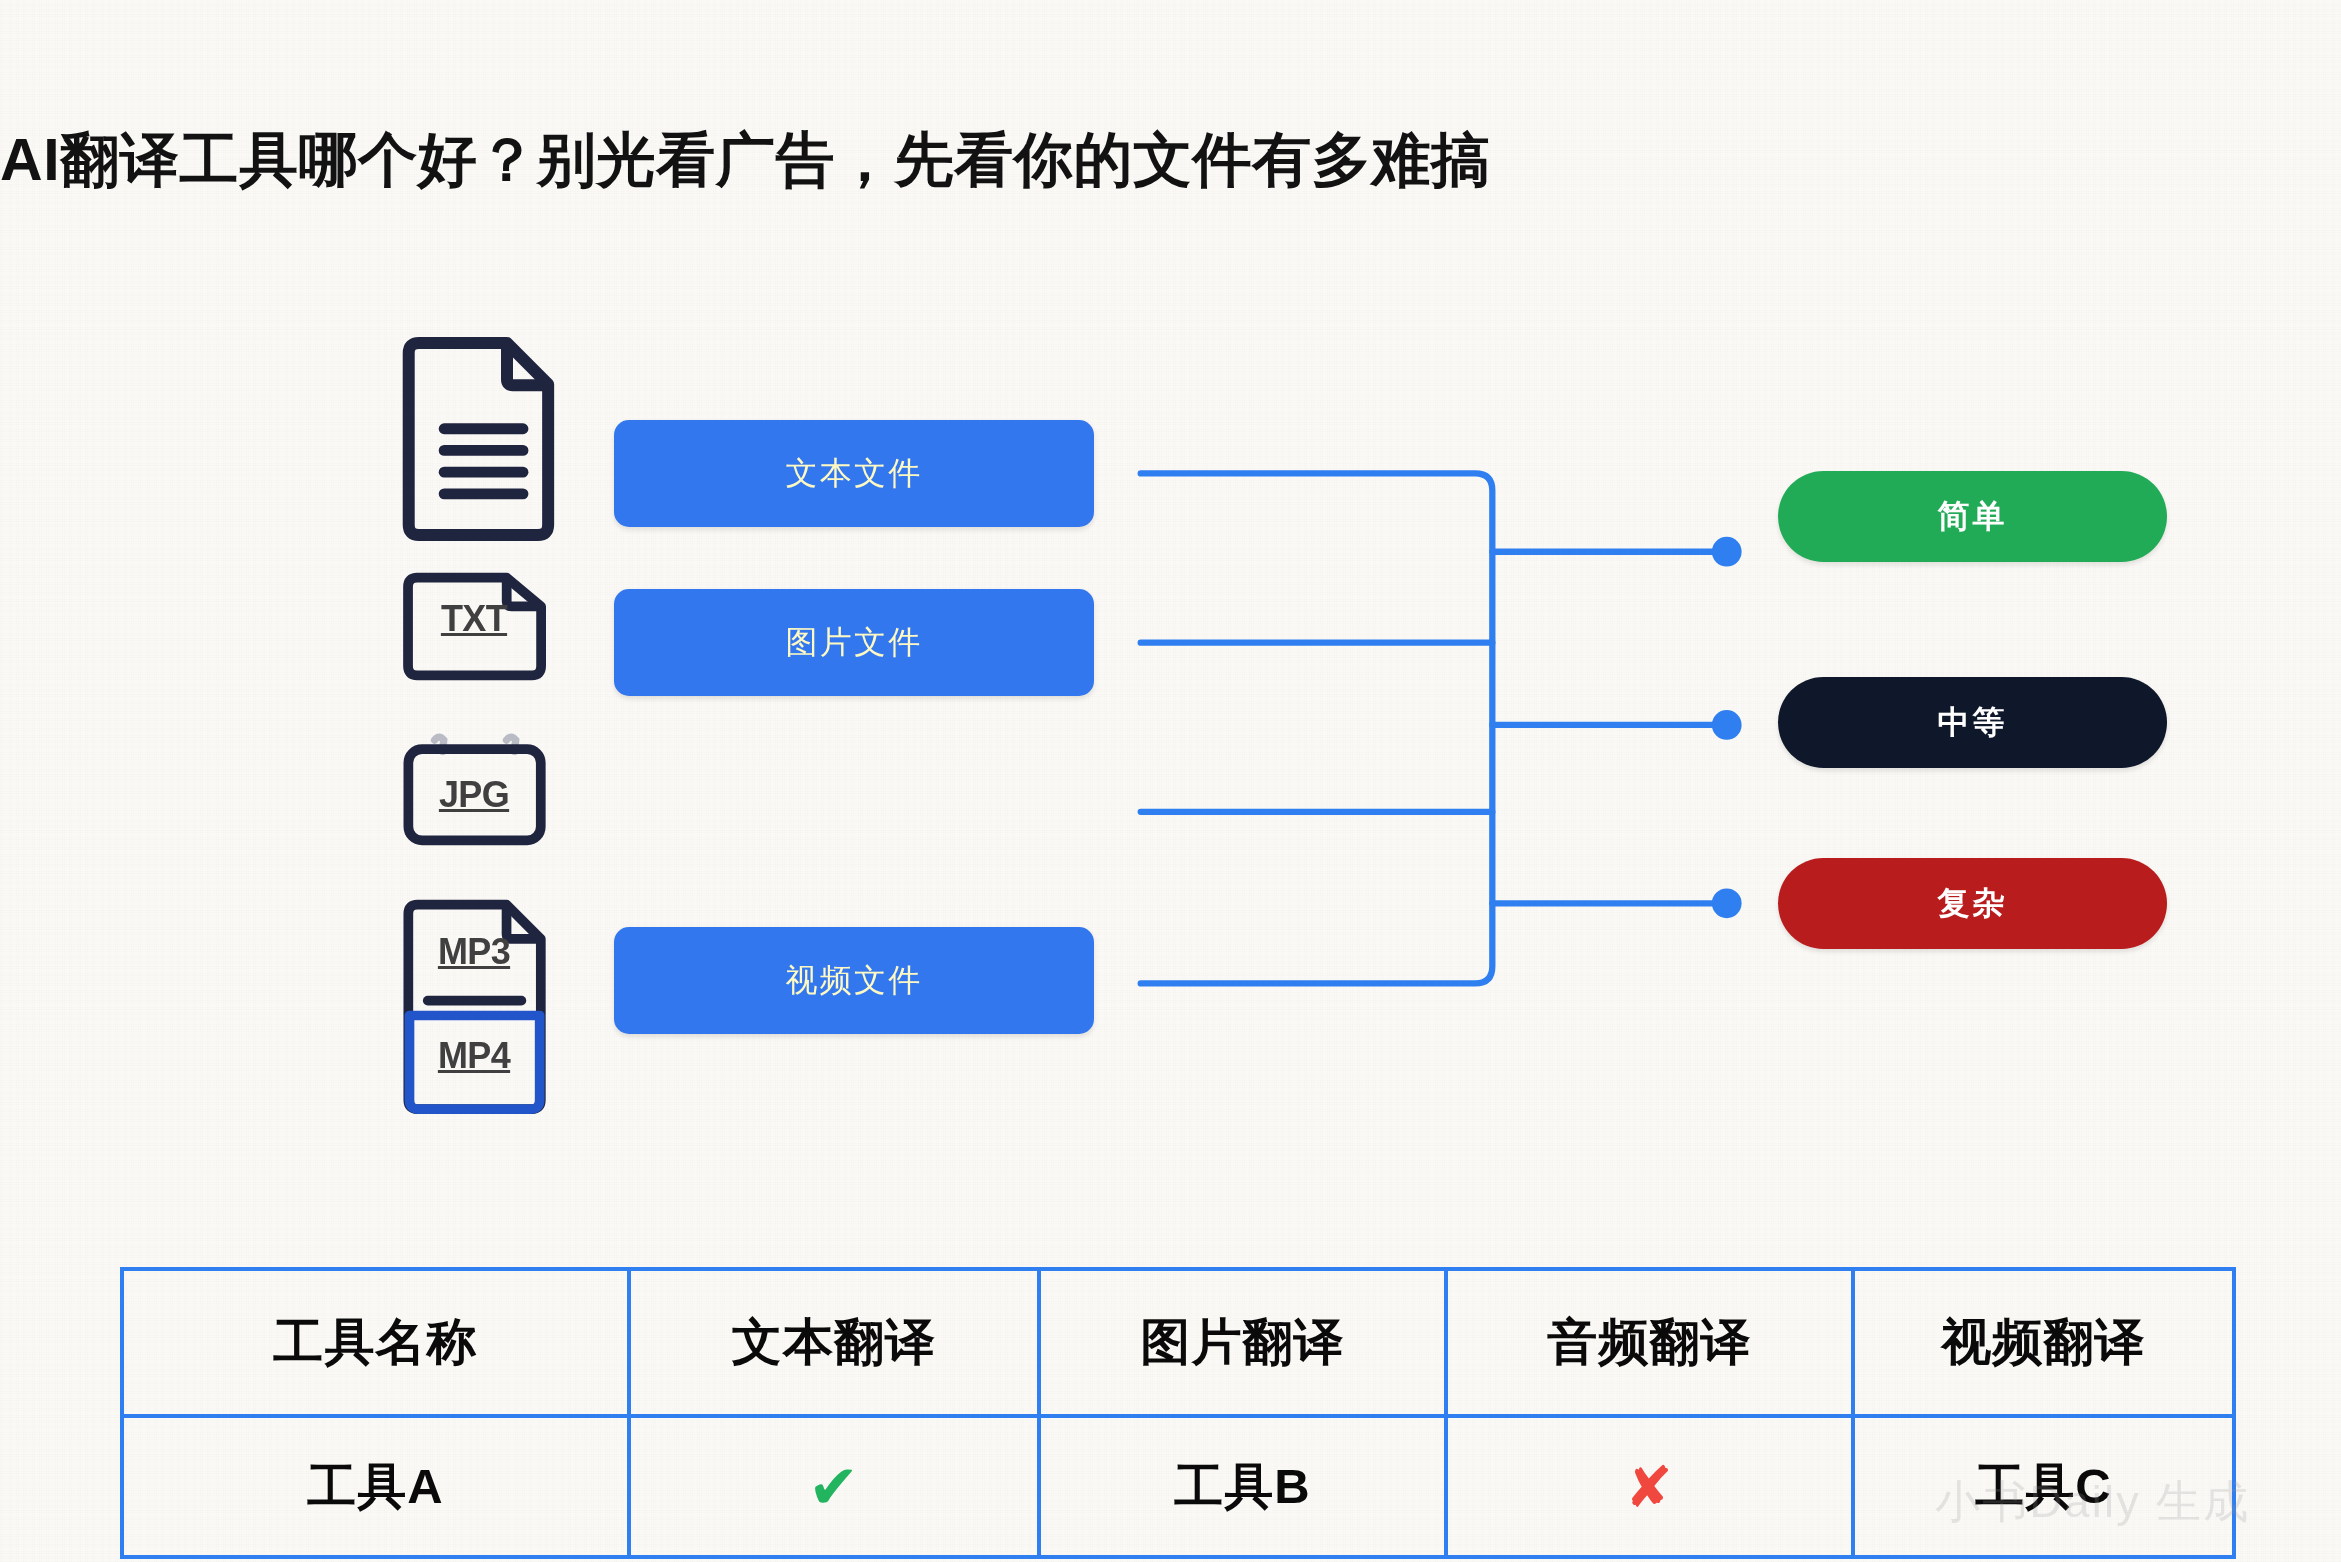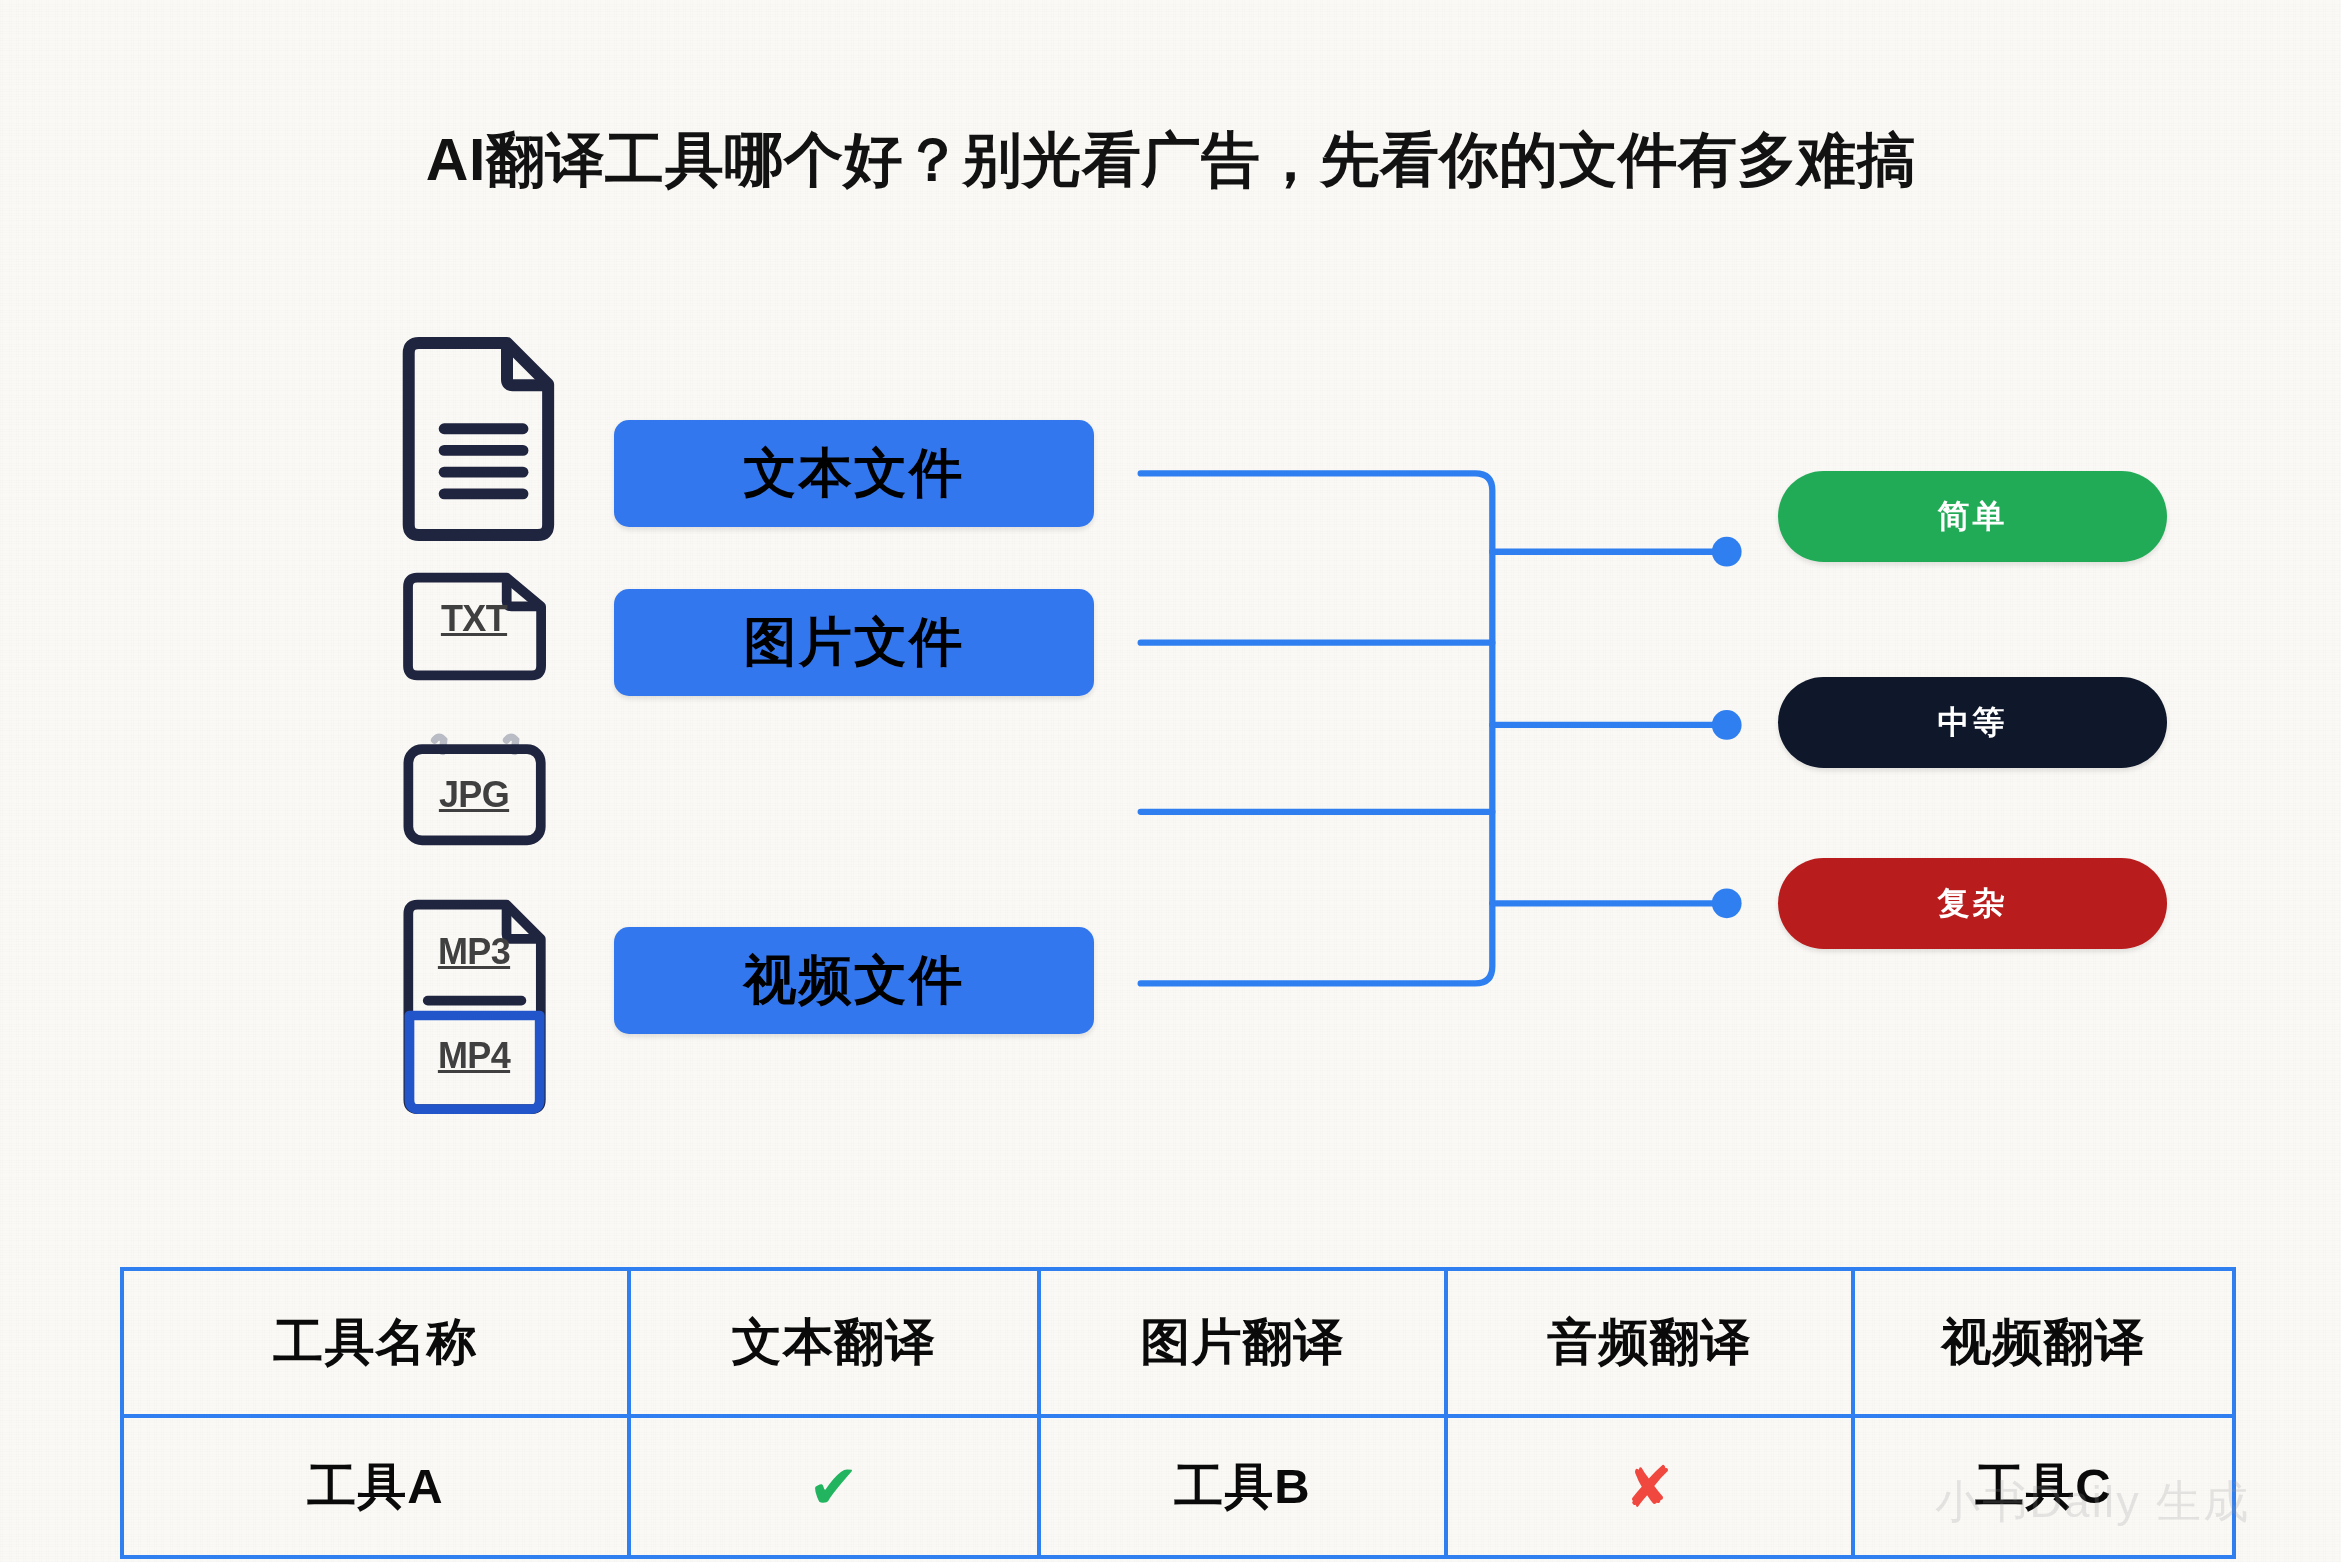--- a/index.html
+++ b/index.html
@@ -26,21 +26,20 @@
       repeating-linear-gradient(90deg, rgba(0,0,0,0.010) 0px, rgba(0,0,0,0.010) 0.6px, rgba(255,255,255,0) 0.6px, rgba(255,255,255,0) 2.3px);
     opacity: .9;
   }
 
   
   #title {
     position: absolute;
     left: 0;
     top: 121px;
     width: 2342px;
-    text-align: center;
     font-size: 59px;
     font-weight: bold;
     color: #121212;
     letter-spacing: 0.6px;
     white-space: nowrap;
   }
 
   
   .fileicon { position: absolute; }
 
@@ -67,23 +66,23 @@
     width: 480px;
     height: 107px;
     background: #3377ee;
     border-radius: 15px;
     box-shadow: 0 2.9px 5.1px rgba(0,0,0,0.10);
     display: flex;
     align-items: center;
     justify-content: center;
   }
   .cat-pill .lbl {
-    color: #000000;
-    font-size: 53px;
-    font-weight: bold;
+    color: #fef9c3;
+    font-size: 32px;
+    font-weight: normal;
     letter-spacing: 2.3px;
   }
   .cat-0 { top: 420px; }
   .cat-1 { top: 589px; }
   .cat-2 { top: 758px; }
   .cat-3 { top: 927px; align-items: center; }
 
   
   .diff-pill {
     position: absolute;

